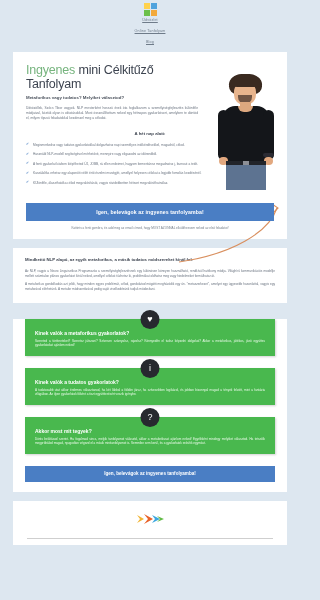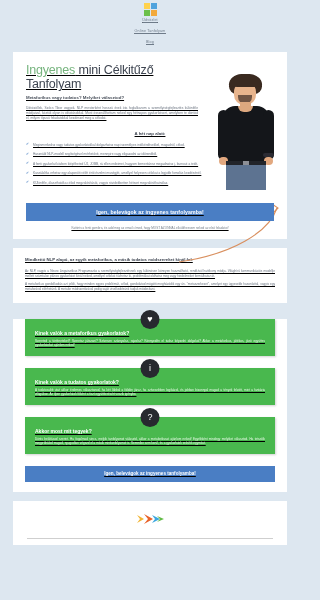--- a/index.html
+++ b/index.html
@@ -2,21 +2,21 @@
 <html lang="hu"><head>
 <meta charset="utf-8">
 <style>
   * { box-sizing: border-box; margin: 0; padding: 0; }
   html, body {
     width: 300px; height: 600px;
     background: #dde7f0;
     font-family: "Liberation Sans", sans-serif;
     overflow: hidden;
   }
-  .page { width: 300px; height: 600px; position: relative; background: #dde7f0; text-decoration: underline; }
+  .page { width: 300px; height: 600px; position: relative; background: #dde7f0; }
 
   
   .topnav { padding-top: 3px; text-align: center; }
   .logo-mark {
     width: 13px; height: 13px; margin: 0 auto 3px;
     position: relative; display: block;
   }
   .logo-mark i { position: absolute; display: block; width: 6px; height: 6px; }
   .logo-mark i.a { left: 0; top: 0; background: #ffd24d; }
   .logo-mark i.b { left: 7px; top: 0; background: #4fa3dd; }

